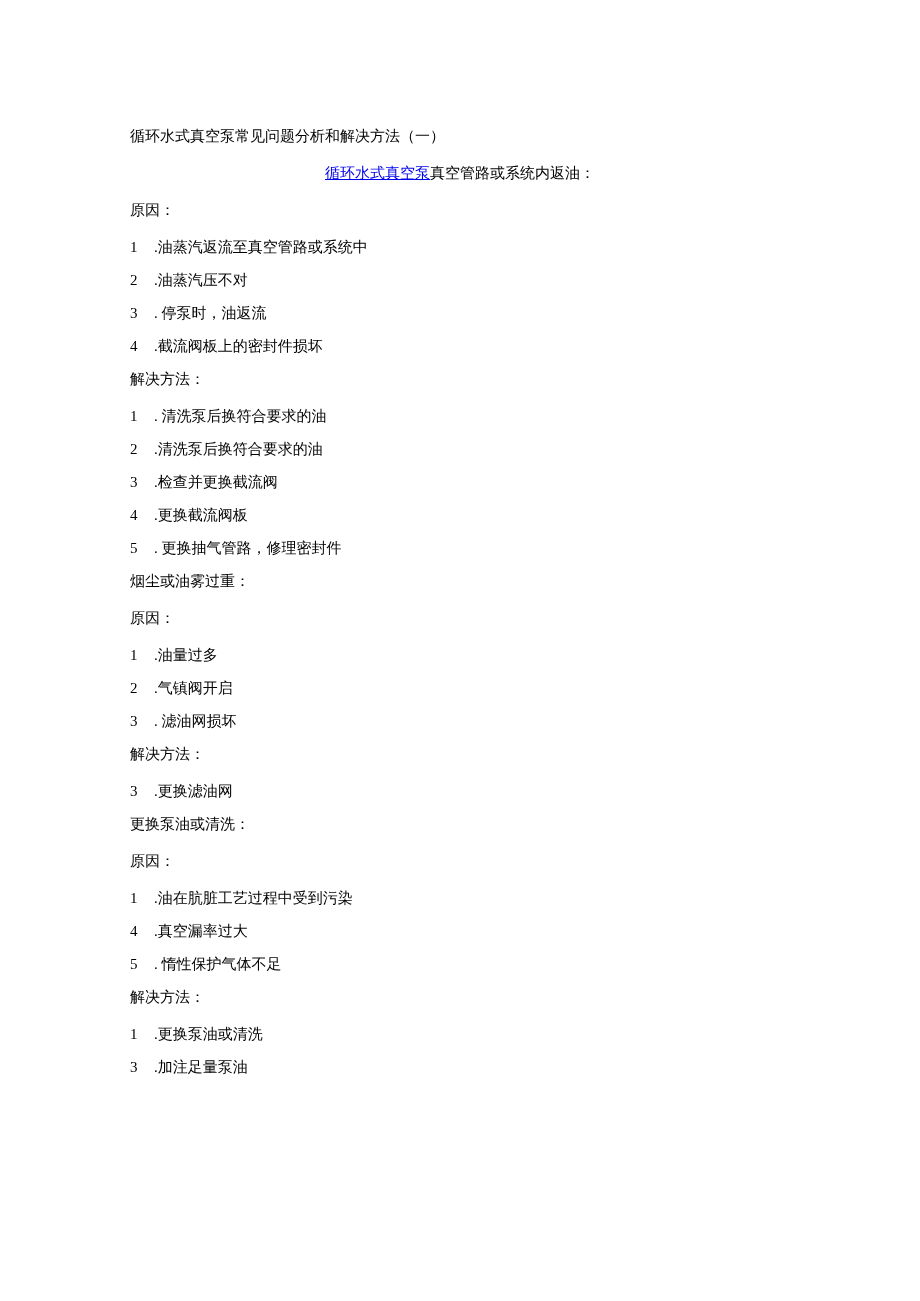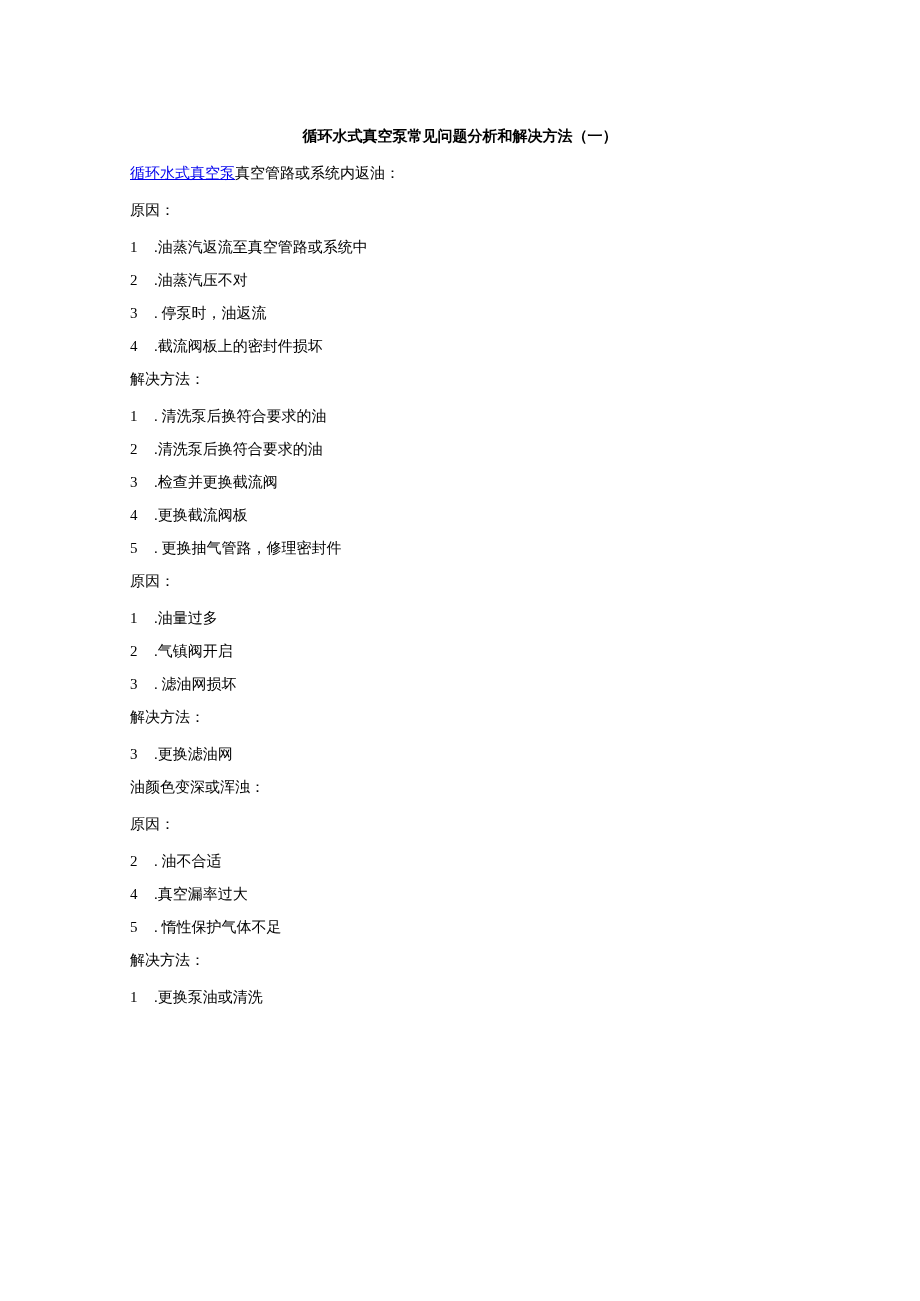--- a/index.html
+++ b/index.html
@@ -7,26 +7,25 @@
       font-size: 15px;
       line-height: 2.2;
       color: #000;
       background: #fff;
       margin: 0;
       padding: 120px 130px 80px 130px;
       width: 920px;
       box-sizing: border-box;
     }
     .title {
-      text-align: center;
       margin-bottom: 4px;
-      font-weight: bold;
     }
     .intro {
       margin-bottom: 4px;
+      text-align: center;
     }
     .link {
       color: #0000EE;
       text-decoration: underline;
     }
     .label {
       margin-bottom: 4px;
     }
     .num {
       display: inline-block;
@@ -54,26 +53,28 @@
     <div class="item"><span class="num">1</span><span class="gap"></span>.油蒸汽返流至真空管路或系统中</div>
     <div class="item"><span class="num">2</span><span class="gap"></span>.油蒸汽压不对</div>
     <div class="item"><span class="num">3</span><span class="gap"></span>. 停泵时，油返流</div>
     <div class="item"><span class="num">4</span><span class="gap"></span>.截流阀板上的密封件损坏</div>
     <div class="label">解决方法：</div>
     <div class="item"><span class="num">1</span><span class="gap"></span>. 清洗泵后换符合要求的油</div>
     <div class="item"><span class="num">2</span><span class="gap"></span>.清洗泵后换符合要求的油</div>
     <div class="item"><span class="num">3</span><span class="gap"></span>.检查并更换截流阀</div>
     <div class="item"><span class="num">4</span><span class="gap"></span>.更换截流阀板</div>
     <div class="item"><span class="num">5</span><span class="gap"></span>. 更换抽气管路，修理密封件</div>
+    <div class="label">烟尘或油雾过重：</div>
     <div class="label">原因：</div>
     <div class="item"><span class="num">1</span><span class="gap"></span>.油量过多</div>
     <div class="item"><span class="num">2</span><span class="gap"></span>.气镇阀开启</div>
     <div class="item"><span class="num">3</span><span class="gap"></span>. 滤油网损坏</div>
     <div class="label">解决方法：</div>
     <div class="item"><span class="num">3</span><span class="gap"></span>.更换滤油网</div>
-    <div class="label">油颜色变深或浑浊：</div>
+    <div class="label">更换泵油或清洗：</div>
     <div class="label">原因：</div>
-    <div class="item"><span class="num">2</span><span class="gap"></span>. 油不合适</div>
+    <div class="item"><span class="num">1</span><span class="gap"></span>.油在肮脏工艺过程中受到污染</div>
     <div class="item"><span class="num">4</span><span class="gap"></span>.真空漏率过大</div>
     <div class="item"><span class="num">5</span><span class="gap"></span>. 惰性保护气体不足</div>
     <div class="label">解决方法：</div>
     <div class="item"><span class="num">1</span><span class="gap"></span>.更换泵油或清洗</div>
+    <div class="item"><span class="num">3</span><span class="gap"></span>.加注足量泵油</div>
   </div>
 
 </body></html>

